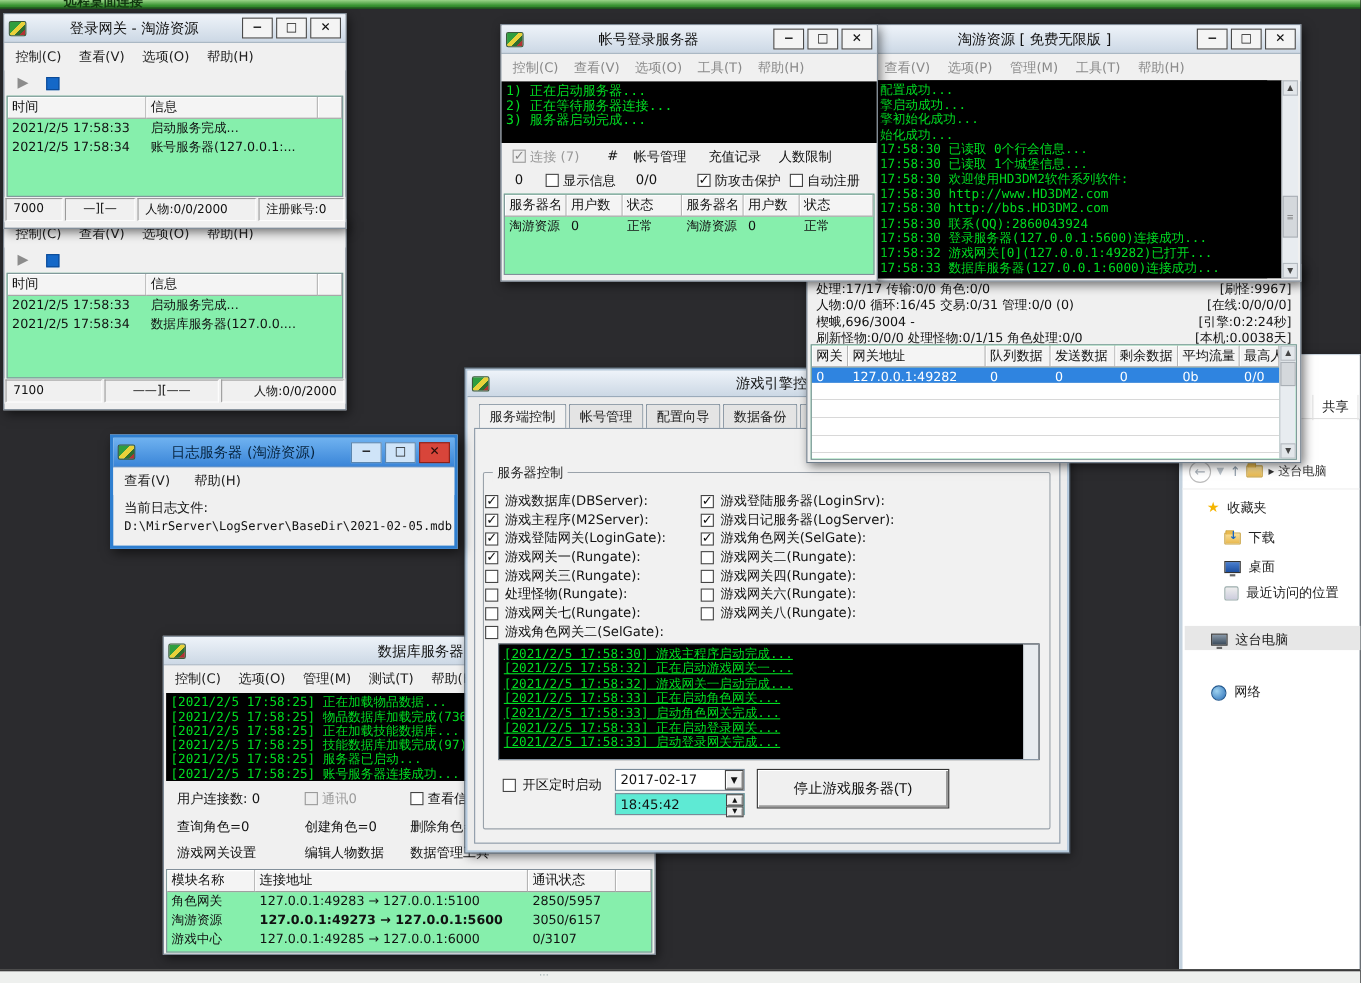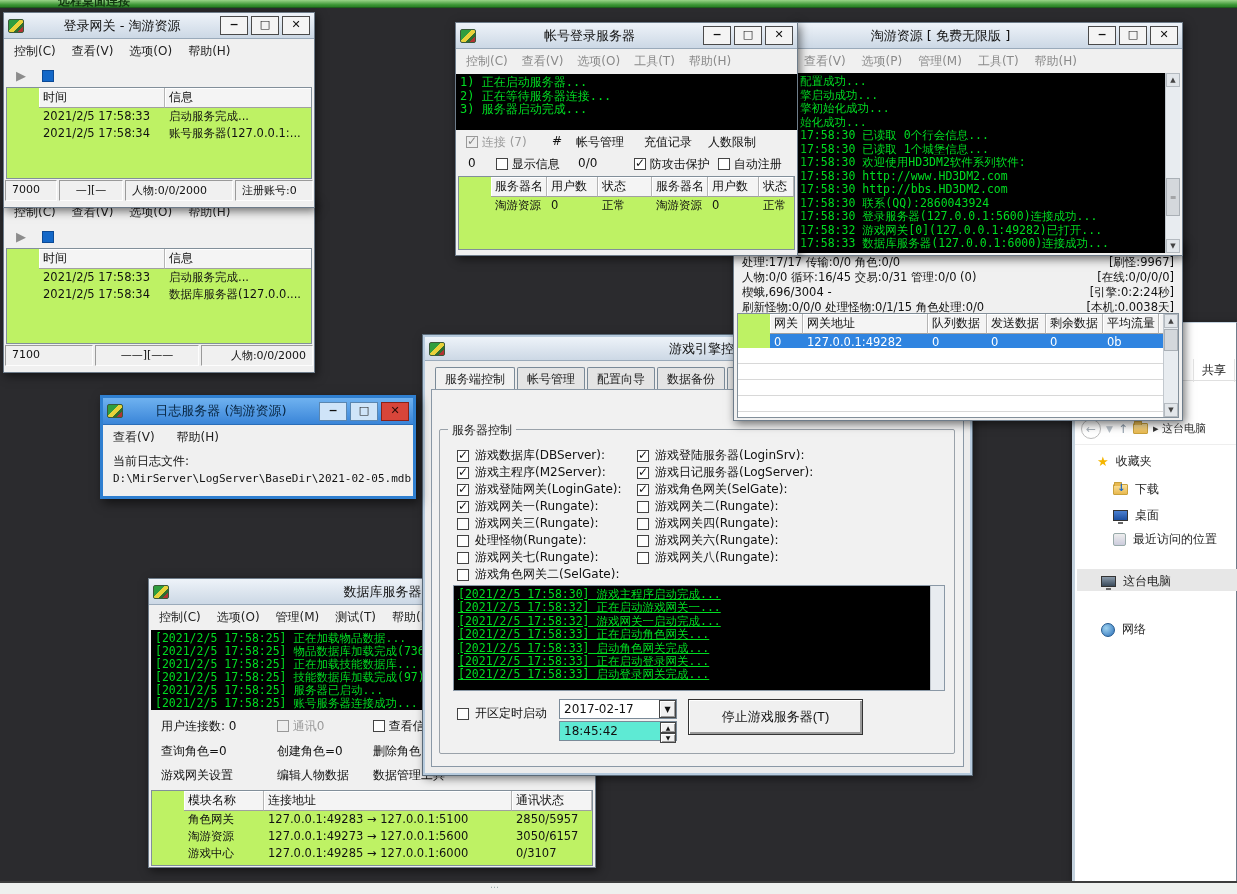--- a/index.html
+++ b/index.html
@@ -18,21 +18,21 @@
       background:linear-gradient(135deg,#2f9e3f 0 40%,#e8d23a 40% 62%,#2f6e2f 62% 80%,#b23333 80%); border:1px solid #3a5a3a; }
 .menu { display:flex; gap:20px; padding:4px 10px; font-size:12px; color:#222; background:#f0f0f0; }
 .menu.dim span { color:#8a8a8a; }
 .console { background:#000; color:#00dd22; font-size:12px; line-height:13.6px; padding:2px 4px;
       overflow:hidden; font-family:"DejaVu Sans Mono","DejaVu Sans",monospace; white-space:nowrap; }
 .toolbar { display:flex; align-items:center; gap:16px; padding:4px 12px; }
 .play { color:#8c8c8c; font-size:13px; }
 .stopsq { width:12px; height:12px; background:#1468c8; border:1px solid #0c4a96; }
 
 
-.lv { background:#bef264; border:1px solid #828f9a; position:relative; overflow:hidden;padding-left:32px; }
+.lv { background:#86efac; border:1px solid #828f9a; position:relative; overflow:hidden; }
 .lvh { display:flex; background:#f4f4f4; }
 .hc { border-right:1px solid #b4b4b4; border-bottom:1px solid #a0a0a0; box-shadow:inset 1px 1px 0 #fff;
       padding:1px 4px; font-size:12px; color:#111; white-space:nowrap; overflow:hidden; flex:0 0 auto; }
 .lrow { display:flex; font-size:11.5px; color:#111; }
 .cell { padding:1px 4px; white-space:nowrap; overflow:hidden; flex:0 0 auto; }
 .lrow.sel { background:#2f84e0; color:#fff; }
 
 
 .status { display:flex; background:#f0f0f0; padding:1px; gap:2px; }
 .sc { border:1px solid; border-color:#9a9a9a #fdfdfd #fdfdfd #9a9a9a; padding:2px 6px; font-size:11px;
@@ -170,21 +170,21 @@
         <span class="hc" style="flex-basis:80px;">通讯状态</span>
         <span class="hc" style="flex:1;"></span>
       </div>
       <div class="lrow">
         <span class="cell" style="flex-basis:80px;">角色网关</span>
         <span class="cell" style="flex-basis:248px;">127.0.0.1:49283 → 127.0.0.1:5100</span>
         <span class="cell" style="flex-basis:80px;">2850/5957</span>
       </div>
       <div class="lrow">
         <span class="cell" style="flex-basis:80px;">淘游资源</span>
-        <span class="cell" style="flex-basis:248px;">127.0.0.1:49273 → 127.0.0.1:5600</span>
+        <span class="cell" style="flex-basis:248px;font-weight:bold;">127.0.0.1:49273 → 127.0.0.1:5600</span>
         <span class="cell" style="flex-basis:80px;">3050/6157</span>
       </div>
       <div class="lrow">
         <span class="cell" style="flex-basis:80px;">游戏中心</span>
         <span class="cell" style="flex-basis:248px;">127.0.0.1:49285 → 127.0.0.1:6000</span>
         <span class="cell" style="flex-basis:80px;">0/3107</span>
       </div>
     </div>
   </div>
 
@@ -197,21 +197,21 @@
       <span class="etab active">服务端控制</span>
       <span class="etab">帐号管理</span>
       <span class="etab">配置向导</span>
       <span class="etab">数据备份</span>
       <span class="etab">开区数据</span>
     </div>
     <div style="position:absolute;left:6px;top:52px;width:533px;height:378px;border:1px solid #8a98a6;background:#f1f1f1;"></div>
     <div class="gbox" style="left:14px;top:92px;width:516px;height:325px;background:#f1f1f1;">
       <span class="glabel" style="background:#f1f1f1;">服务器控制</span>
     </div>
-    <div style="position:absolute;left:32px;top:110px;">
+    <div style="position:absolute;left:16px;top:110px;">
       <div class="chkrow">
           <span class="cb on"></span>
           <span>游戏数据库(DBServer):</span>
         </div>
       <div class="chkrow">
           <span class="cb on"></span>
           <span>游戏主程序(M2Server):</span>
         </div>
       <div class="chkrow">
           <span class="cb on"></span>

